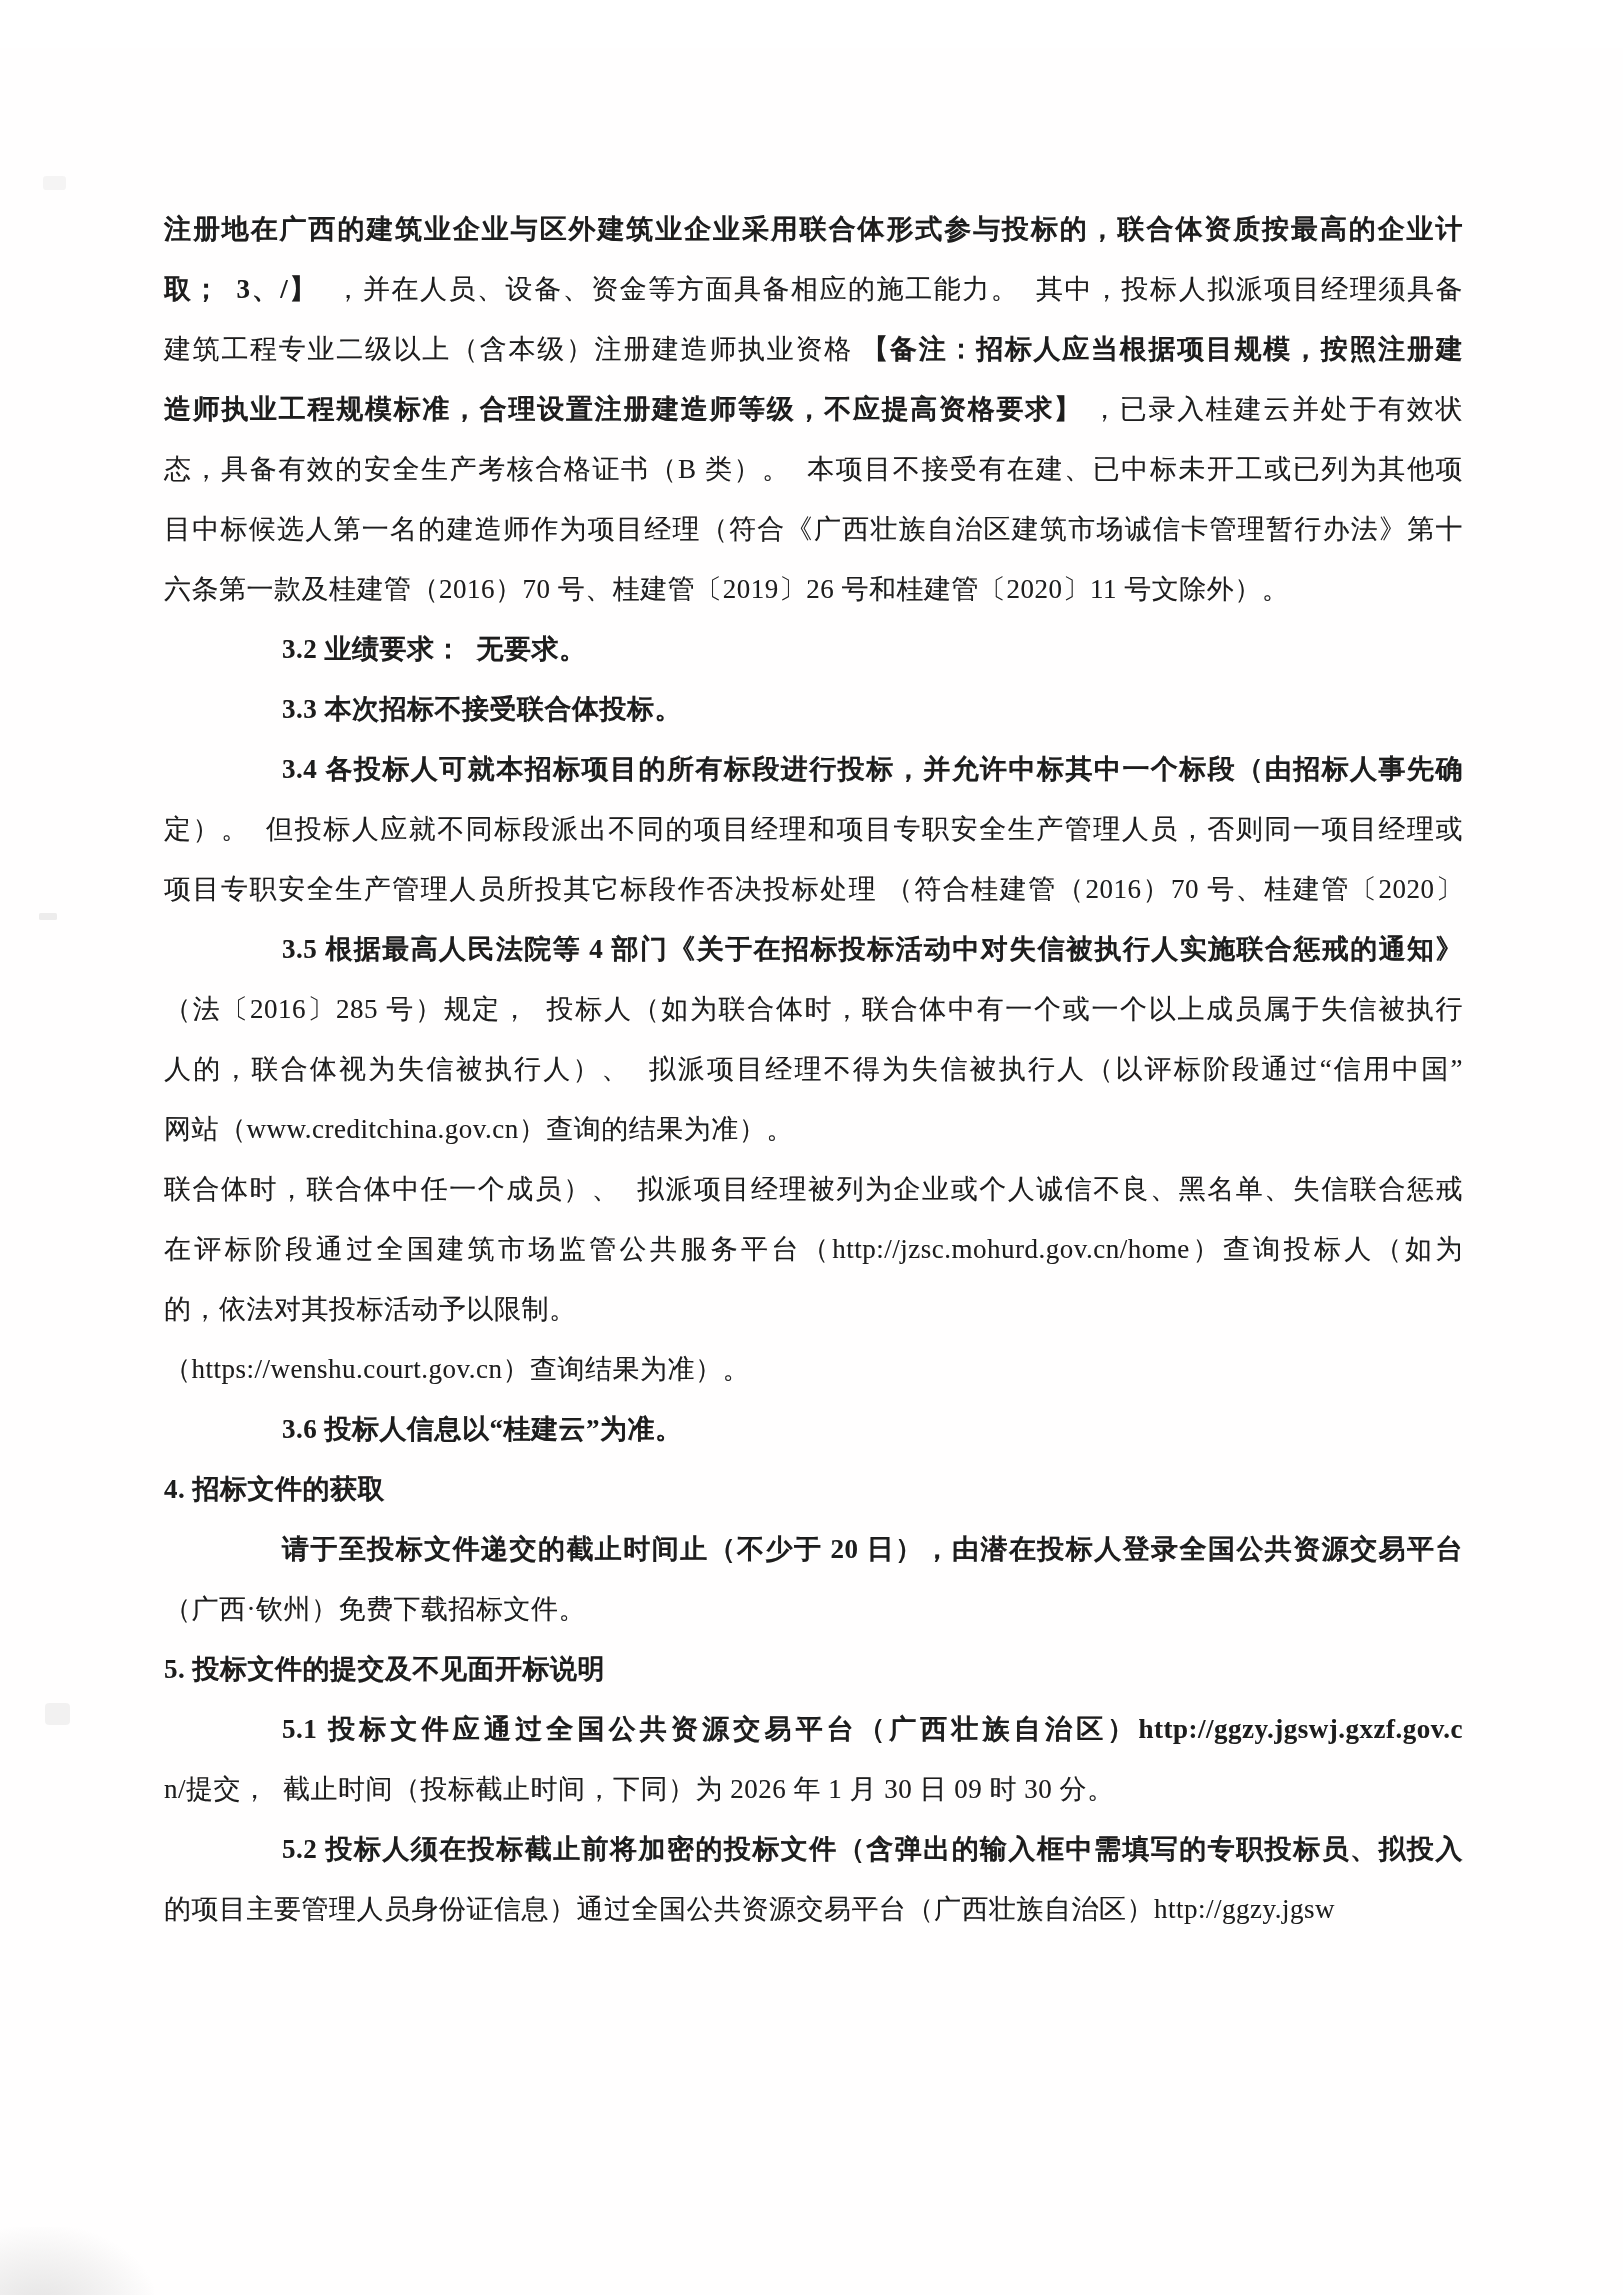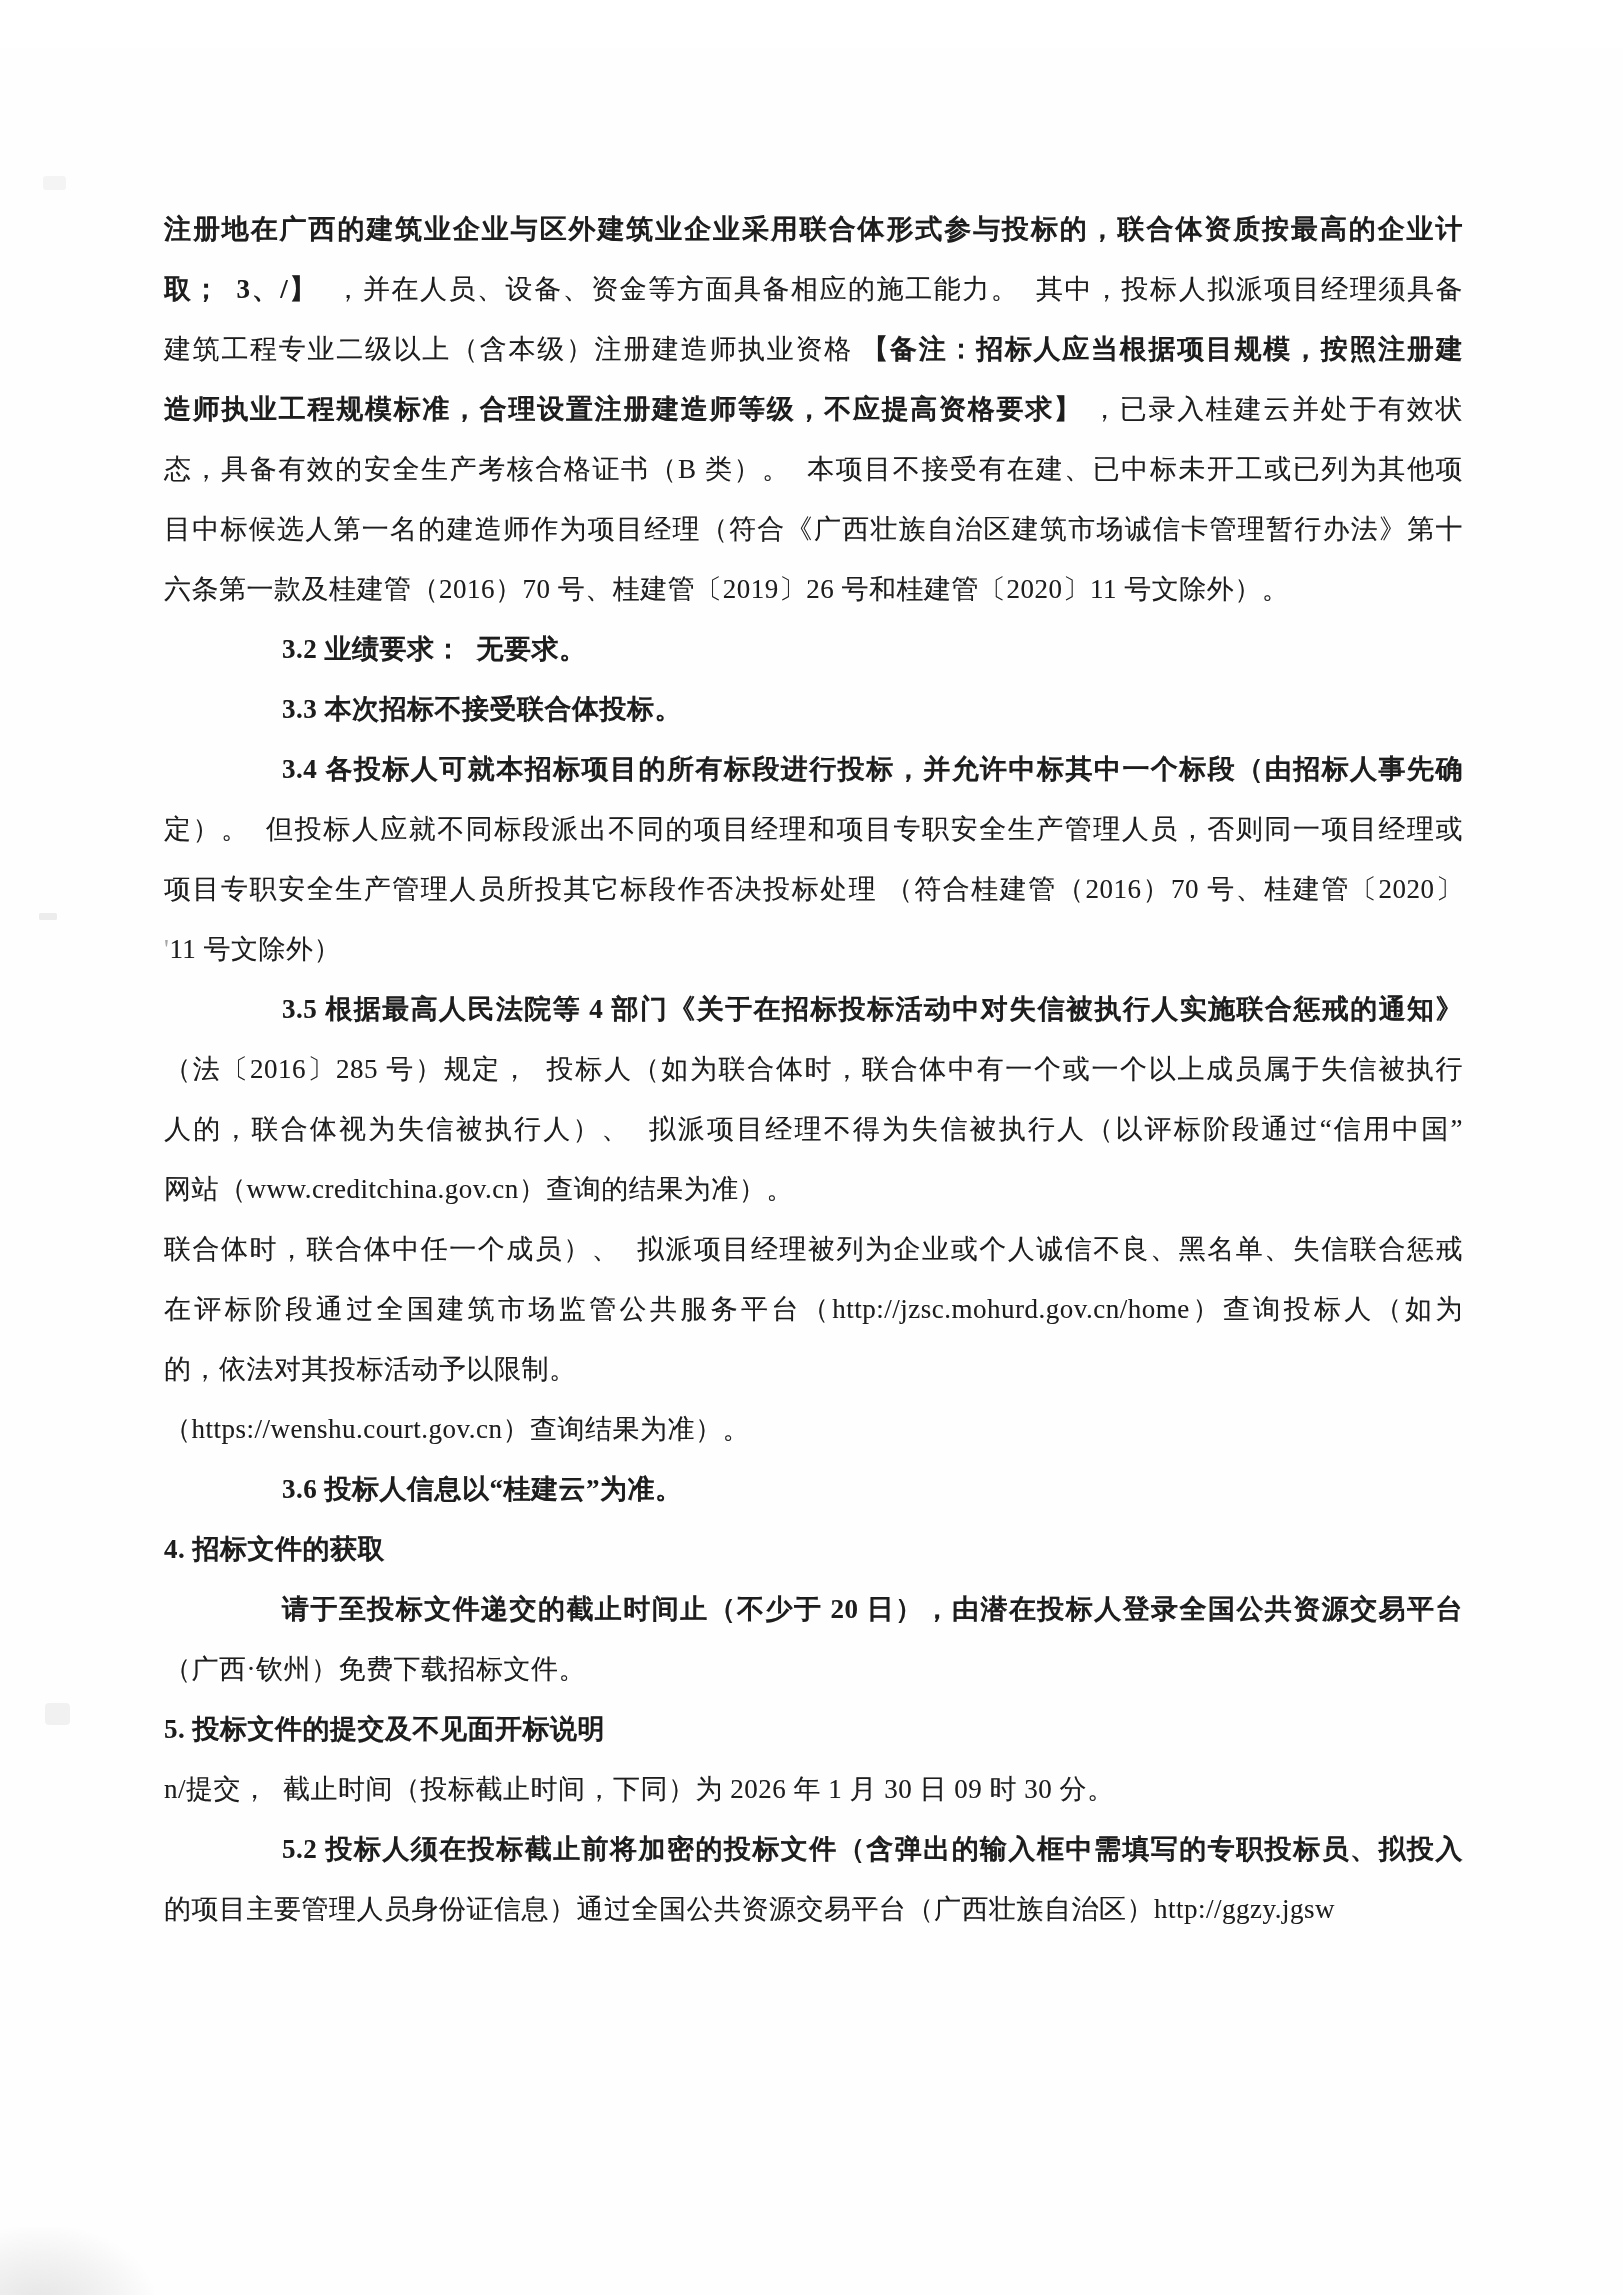--- a/index.html
+++ b/index.html
@@ -60,34 +60,34 @@
       <div class="line j"><span>建筑工程专业二级以上（含本级）注册建造师执业资格 </span><span class="b">【备注：招标人应当根据项目规模，按照注册建</span></div>
       <div class="line j"><span class="b">造师执业工程规模标准，合理设置注册建造师等级，不应提高资格要求】</span><span> ，已录入桂建云并处于有效状</span></div>
       <div class="line j"><span>态，具备有效的安全生产考核合格证书（B 类）。  本项目不接受有在建、已中标未开工或已列为其他项</span></div>
       <div class="line j"><span>目中标候选人第一名的建造师作为项目经理（符合《广西壮族自治区建筑市场诚信卡管理暂行办法》第十</span></div>
       <div class="line"><span>六条第一款及桂建管（2016）70 号、桂建管〔2019〕26 号和桂建管〔2020〕11 号文除外）。</span></div>
       <div class="line ind"><span>3.2 业绩要求：  无要求。</span></div>
       <div class="line ind"><span>3.3 本次招标不接受联合体投标。</span></div>
       <div class="line j ind"><span>3.4 各投标人可就本招标项目的所有标段进行投标，并允许中标其中一个标段（由招标人事先确</span></div>
       <div class="line j"><span>定）。  但投标人应就不同标段派出不同的项目经理和项目专职安全生产管理人员，否则同一项目经理或</span></div>
       <div class="line j"><span>项目专职安全生产管理人员所投其它标段作否决投标处理 （符合桂建管（2016）70 号、桂建管〔2020〕</span></div>
-      <div class="line"><span class="faint">'</span><span>11 号文除外）</span></div>
       <div class="line j ind"><span>3.5 根据最高人民法院等 4 部门《关于在招标投标活动中对失信被执行人实施联合惩戒的通知》</span></div>
       <div class="line j"><span>（法〔2016〕285 号）规定，  投标人（如为联合体时，联合体中有一个或一个以上成员属于失信被执行</span></div>
       <div class="line j"><span>人的，联合体视为失信被执行人）、  拟派项目经理不得为失信被执行人（以评标阶段通过“信用中国”</span></div>
       <div class="line"><span>网站（www.creditchina.gov.cn）查询的结果为准）。</span></div>
       <div class="line j"><span>联合体时，联合体中任一个成员）、  拟派项目经理被列为企业或个人诚信不良、黑名单、失信联合惩戒</span></div>
       <div class="line j"><span>在评标阶段通过全国建筑市场监管公共服务平台（http://jzsc.mohurd.gov.cn/home）查询投标人（如为</span></div>
       <div class="line"><span>的，依法对其投标活动予以限制。</span></div>
       <div class="line"><span>（https://wenshu.court.gov.cn）查询结果为准）。</span></div>
       <div class="line ind"><span>3.6 投标人信息以“桂建云”为准。</span></div>
       <div class="line"><span class="b">4. 招标文件的获取</span></div>
       <div class="line j ind"><span>请于至投标文件递交的截止时间止（不少于 20 日），由潜在投标人登录全国公共资源交易平台</span></div>
       <div class="line"><span>（广西·钦州）免费下载招标文件。</span></div>
       <div class="line"><span class="b">5. 投标文件的提交及不见面开标说明</span></div>
+      <div class="line j ind"><span>5.1 投标文件应通过全国公共资源交易平台（广西壮族自治区）http://ggzy.jgswj.gxzf.gov.c</span></div>
       <div class="line"><span>n/提交，  截止时间（投标截止时间，下同）为 2026 年 1 月 30 日 09 时 30 分。</span></div>
       <div class="line j ind"><span>5.2 投标人须在投标截止前将加密的投标文件（含弹出的输入框中需填写的专职投标员、拟投入</span></div>
       <div class="line"><span>的项目主要管理人员身份证信息）通过全国公共资源交易平台（广西壮族自治区）http://ggzy.jgsw</span></div>
     </div>
   <div class="artifact blob"></div>
   <div class="artifact speck-a"></div>
   <div class="artifact speck-b"></div>
   <div class="artifact speck-c"></div>
 </div>
 

